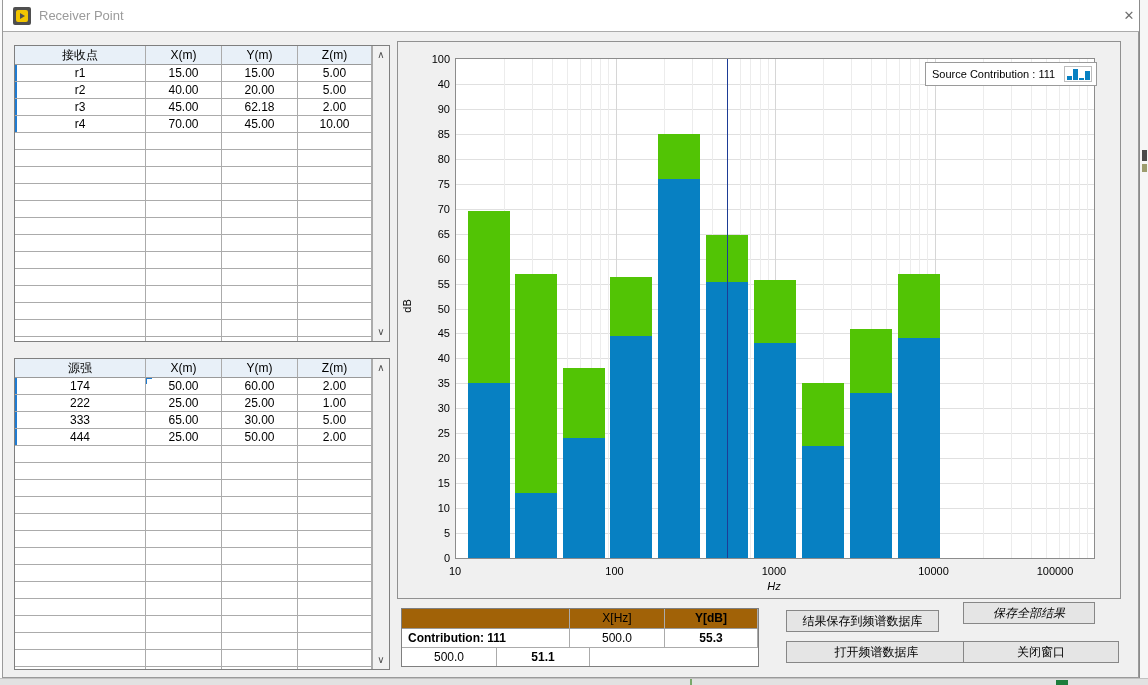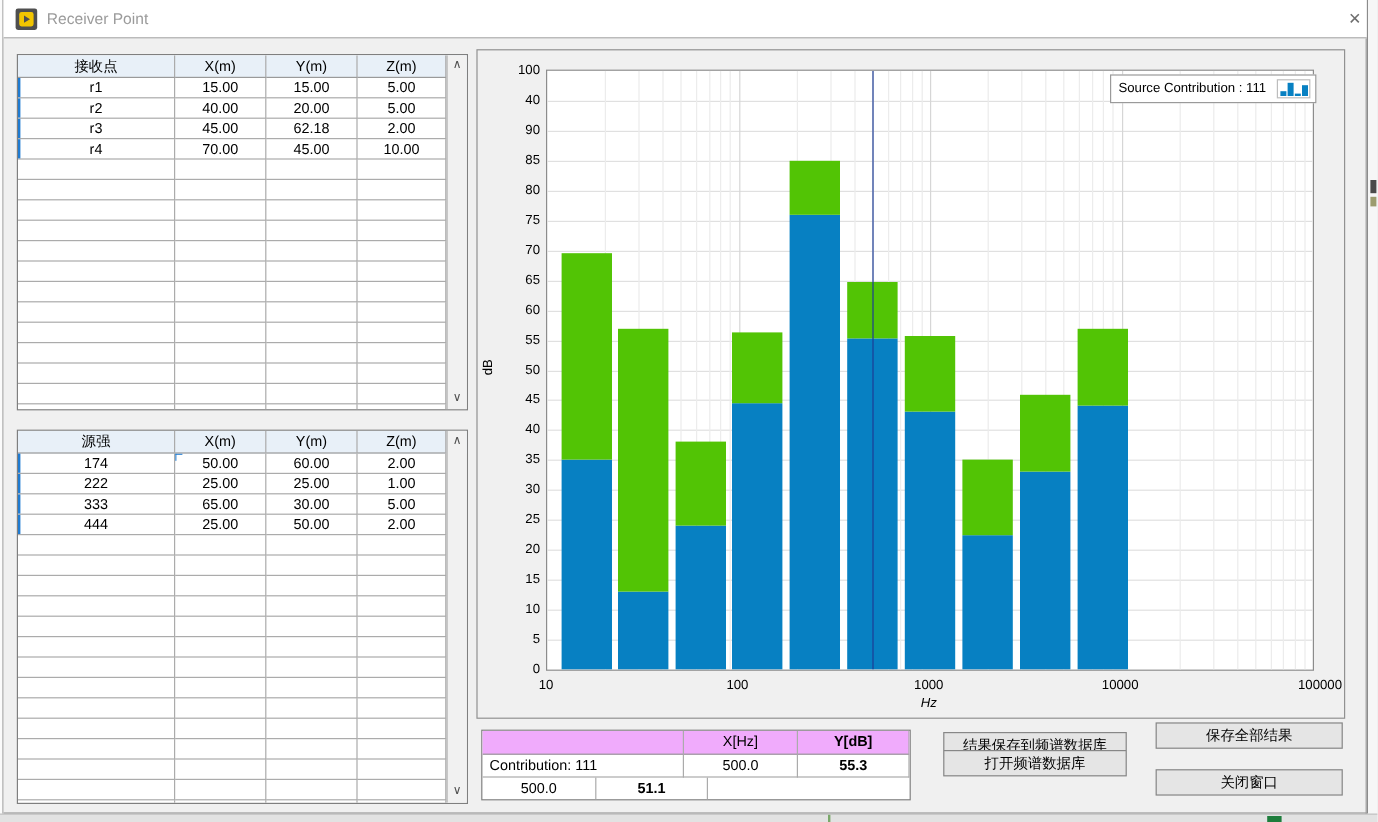--- a/index.html
+++ b/index.html
@@ -59,33 +59,33 @@
   .axis-db{position:absolute;left:-6px;width:30px;text-align:center;font-size:11px;color:#000;transform:rotate(-90deg);}
   .legend{position:absolute;left:527px;top:20px;width:170px;background:#ffffff;border:1px solid #9a9a9a;}
   .legend-row{display:flex;align-items:center;justify-content:space-between;height:22px;padding:0 4px 0 6px;}
   .legend-row + .legend-row{border-top:1px solid #c9c9c9;}
   .legend-label{font-size:11px;color:#000;white-space:nowrap;}
   .swatch{width:28px;height:16px;border:1px solid #bdbdbd;background:#fff;display:flex;align-items:flex-end;justify-content:center;gap:1px;padding:1px;box-sizing:border-box;}
   .swatch i{display:block;width:5px;}
 
   
   .info-panel{left:401px;top:608px;width:358px;height:59px;}
-  .ic0{width:168px;text-align:left;padding-left:6px;}
+  .ic0{width:168px;text-align:left;padding-left:6px;font-weight:bold;}
   .ic1{width:95px;}
   .ic2{width:93px;font-weight:bold;}
-  .info-header{display:flex;height:20px;background:#f0abfc;}
+  .info-header{display:flex;height:20px;background:#a16207;}
   .info-header .t-cell{border-bottom:1px solid #9a9a9a;line-height:19px;}
   .info-row{display:flex;height:19px;position:relative;}
   .info-row .t-cell{line-height:18px;}
 
   
   .btn{background:#e5e5e5;border:1px solid #878787;height:22px;line-height:20px;text-align:center;font-size:12px;color:#000;cursor:default;}
   .btn1{left:786px;top:610px;width:153px;}
-  .btn2{left:963px;top:602px;width:156px;}
-  .btn3{left:786px;top:625px;width:153px;}
+  .btn2{left:963px;top:602px;width:132px;font-style:italic;}
+  .btn3{left:786px;top:641px;width:181px;}
   .btn4{left:963px;top:641px;width:156px;}
 </style>
 </head>
 <body>
 
 <div class="abs left-sliver"></div>
 <div class="abs right-sliver">
   <span class="mark1"></span>
   <span class="mark2"></span>
 </div>
@@ -452,21 +452,21 @@
       <div class="bar" style="left: 394px; width: 42px; top: 269.5px; height: 64.9px; background: rgb(82, 196, 5);"></div>
       <div class="bar" style="left: 442px; width: 42px; top: 279.4px; height: 219.6px; background: rgb(7, 128, 194);"></div>
       <div class="bar" style="left: 442px; width: 42px; top: 214.6px; height: 64.9px; background: rgb(82, 196, 5);"></div>
       <div class="cursor-line" style="left: 270.5px; background: rgb(29, 60, 150);"></div>
     </div>
   <div id="xticks">
       <div class="x-tick" style="left: 17px;">10</div>
       <div class="x-tick" style="left: 176.5px;">100</div>
       <div class="x-tick" style="left: 336px;">1000</div>
       <div class="x-tick" style="left: 495.5px;">10000</div>
-      <div class="x-tick" style="left: 662px;">100000</div>
+      <div class="x-tick" style="left: 617px;">100000</div>
     </div>
   <div class="axis-hz" id="xlabel" style="left: 356px;">Hz</div>
   <div class="legend">
     <div class="legend-row">
       <span class="legend-label">Source Contribution : 111</span>
       <span class="swatch" id="swatch0">
           <i style="height: 4px; background: rgb(7, 128, 194);"></i>
           <i style="height: 11px; background: rgb(7, 128, 194);"></i>
           <i style="height: 2px; background: rgb(7, 128, 194);"></i>
           <i style="height: 9px; background: rgb(7, 128, 194);"></i>

